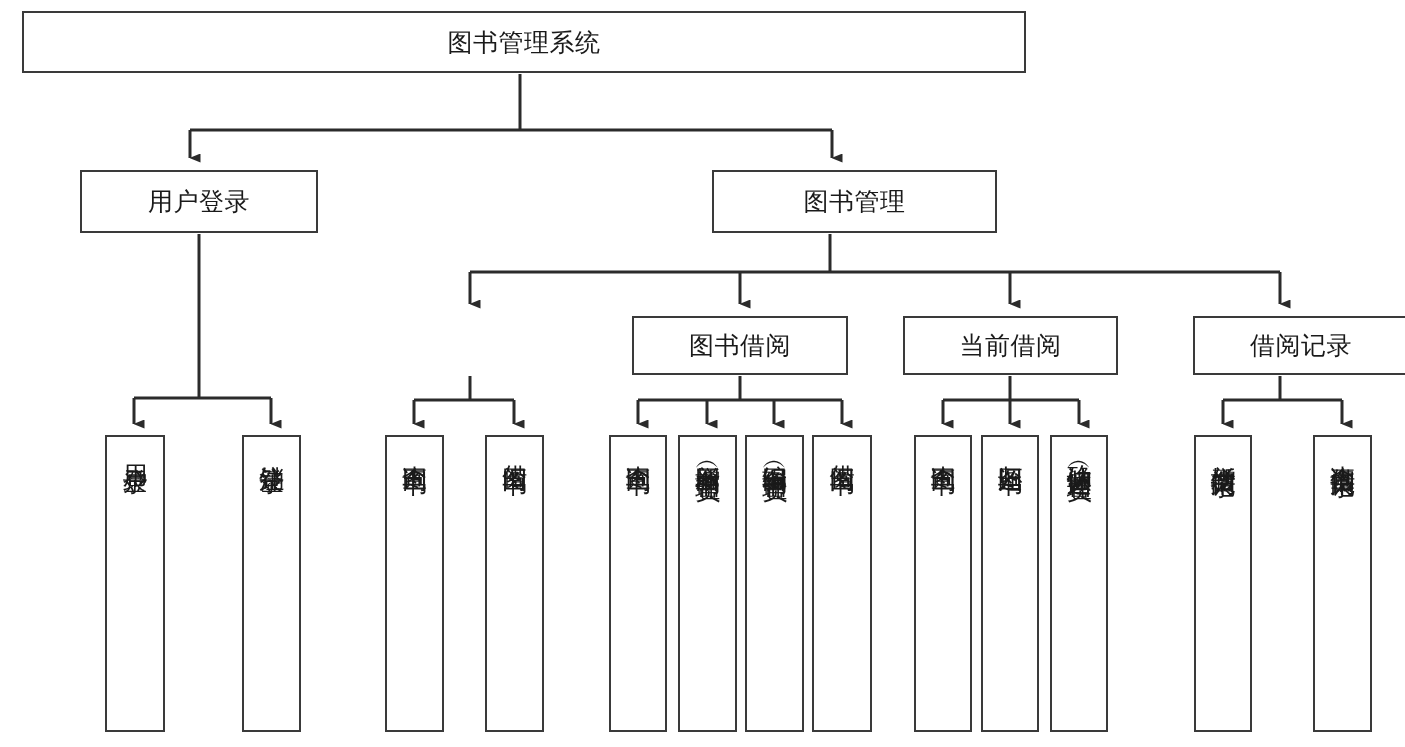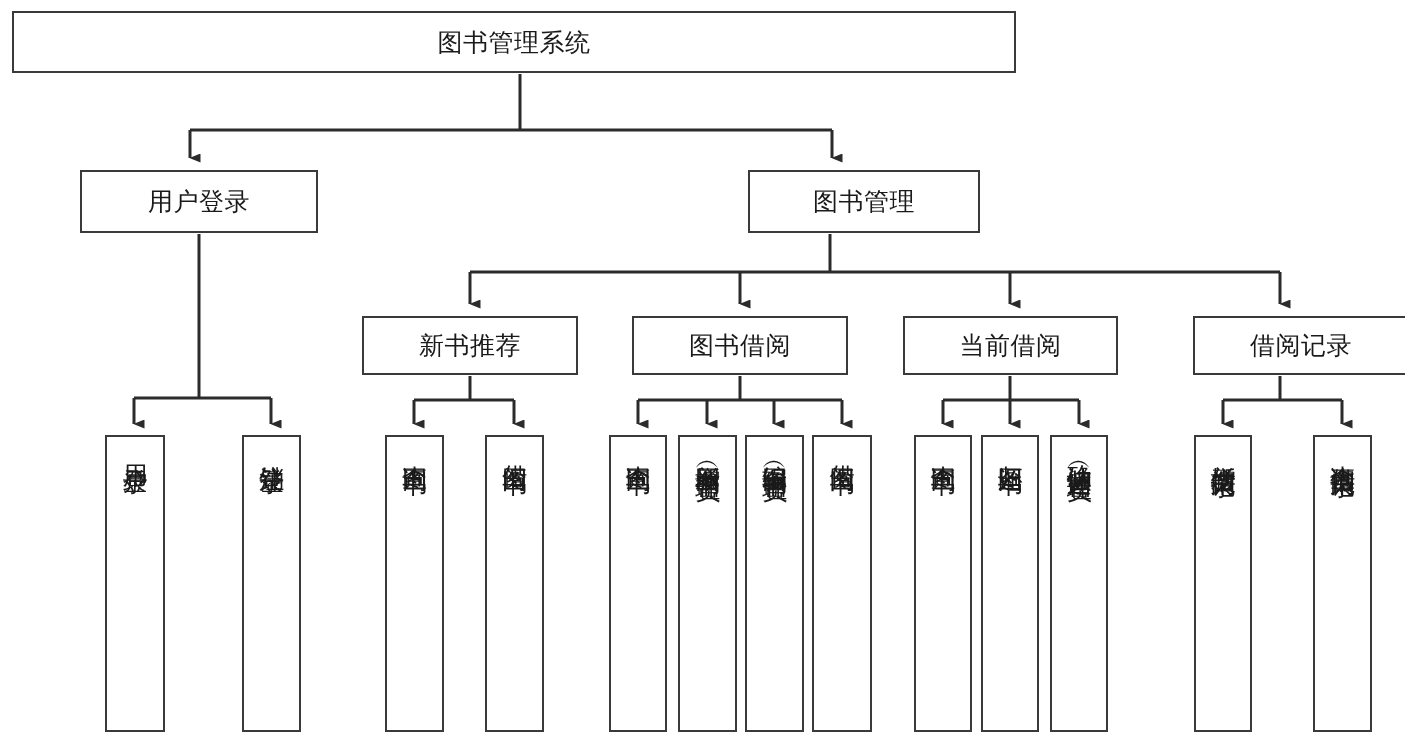--- a/index.html
+++ b/index.html
@@ -65,34 +65,31 @@
       <path d="M1010,400 L1010,424" marker-end="url(#ar)"></path>
       <path d="M1079,400 L1079,424" marker-end="url(#ar)"></path>
 
       <path d="M1280,376 L1280,400"></path>
       <path d="M1223,400 L1342,400"></path>
       <path d="M1223,400 L1223,424" marker-end="url(#ar)"></path>
       <path d="M1342,400 L1342,424" marker-end="url(#ar)"></path>
     </g>
   </svg>
 
-  <div class="node root h-node" style="left:12px;top:11px;width:1004px;height:62px;">
+  <div class="node root h-node" style="left:22px;top:11px;width:1004px;height:62px;">
     <span class="lbl">图书管理系统</span>
   </div>
 
   <div class="node h-node" style="left:80px;top:170px;width:238px;height:63px;">
     <span class="lbl">用户登录</span>
   </div>
-  <div class="node h-node" style="left:712px;top:170px;width:232px;height:63px;margin-left:36px;">
+  <div class="node h-node" style="left:712px;top:170px;width:285px;height:63px;">
     <span class="lbl">图书管理</span>
   </div>
 
-  <div class="node h-node" style="left:362px;top:316px;width:216px;height:59px;">
-    <span class="lbl">新书推荐</span>
-  </div>
   <div class="node h-node" style="left:632px;top:316px;width:216px;height:59px;">
     <span class="lbl">图书借阅</span>
   </div>
   <div class="node h-node" style="left:903px;top:316px;width:215px;height:59px;">
     <span class="lbl">当前借阅</span>
   </div>
   <div class="node h-node" style="left:1172px;top:316px;width:216px;height:59px;margin-left:21px;">
     <span class="lbl">借阅记录</span>
   </div>
 

